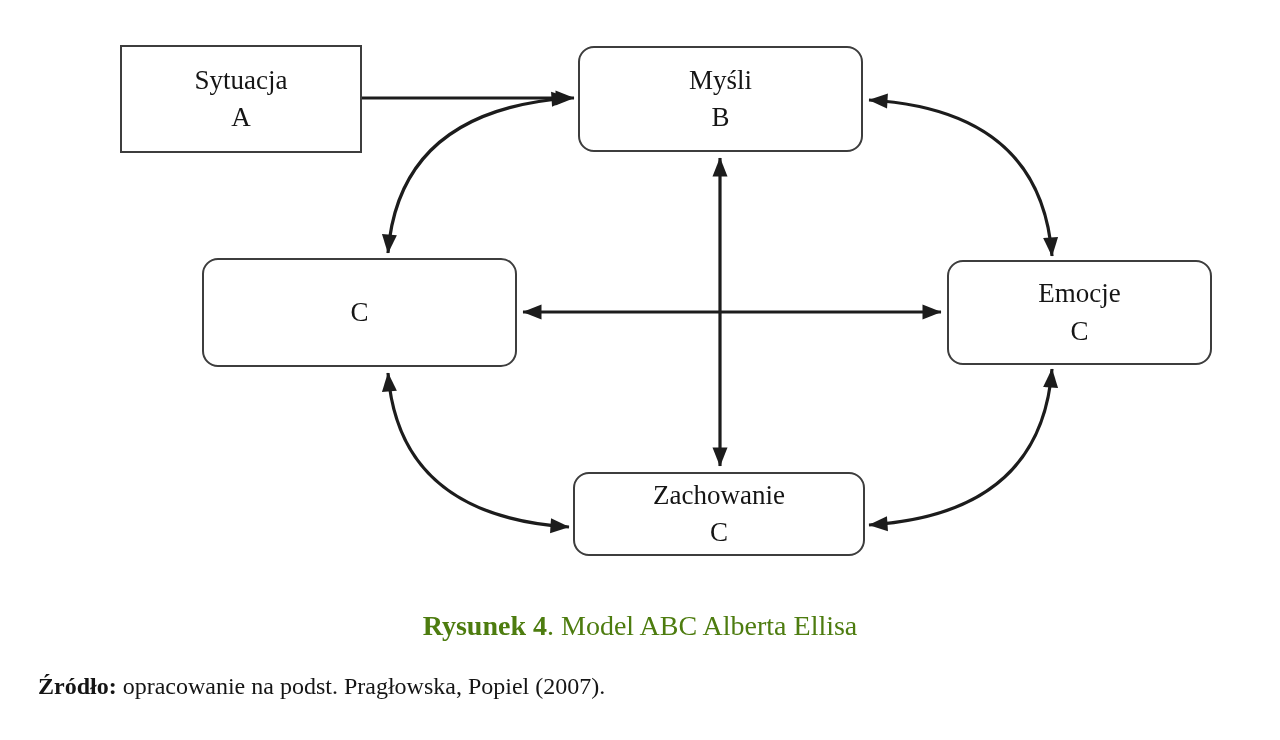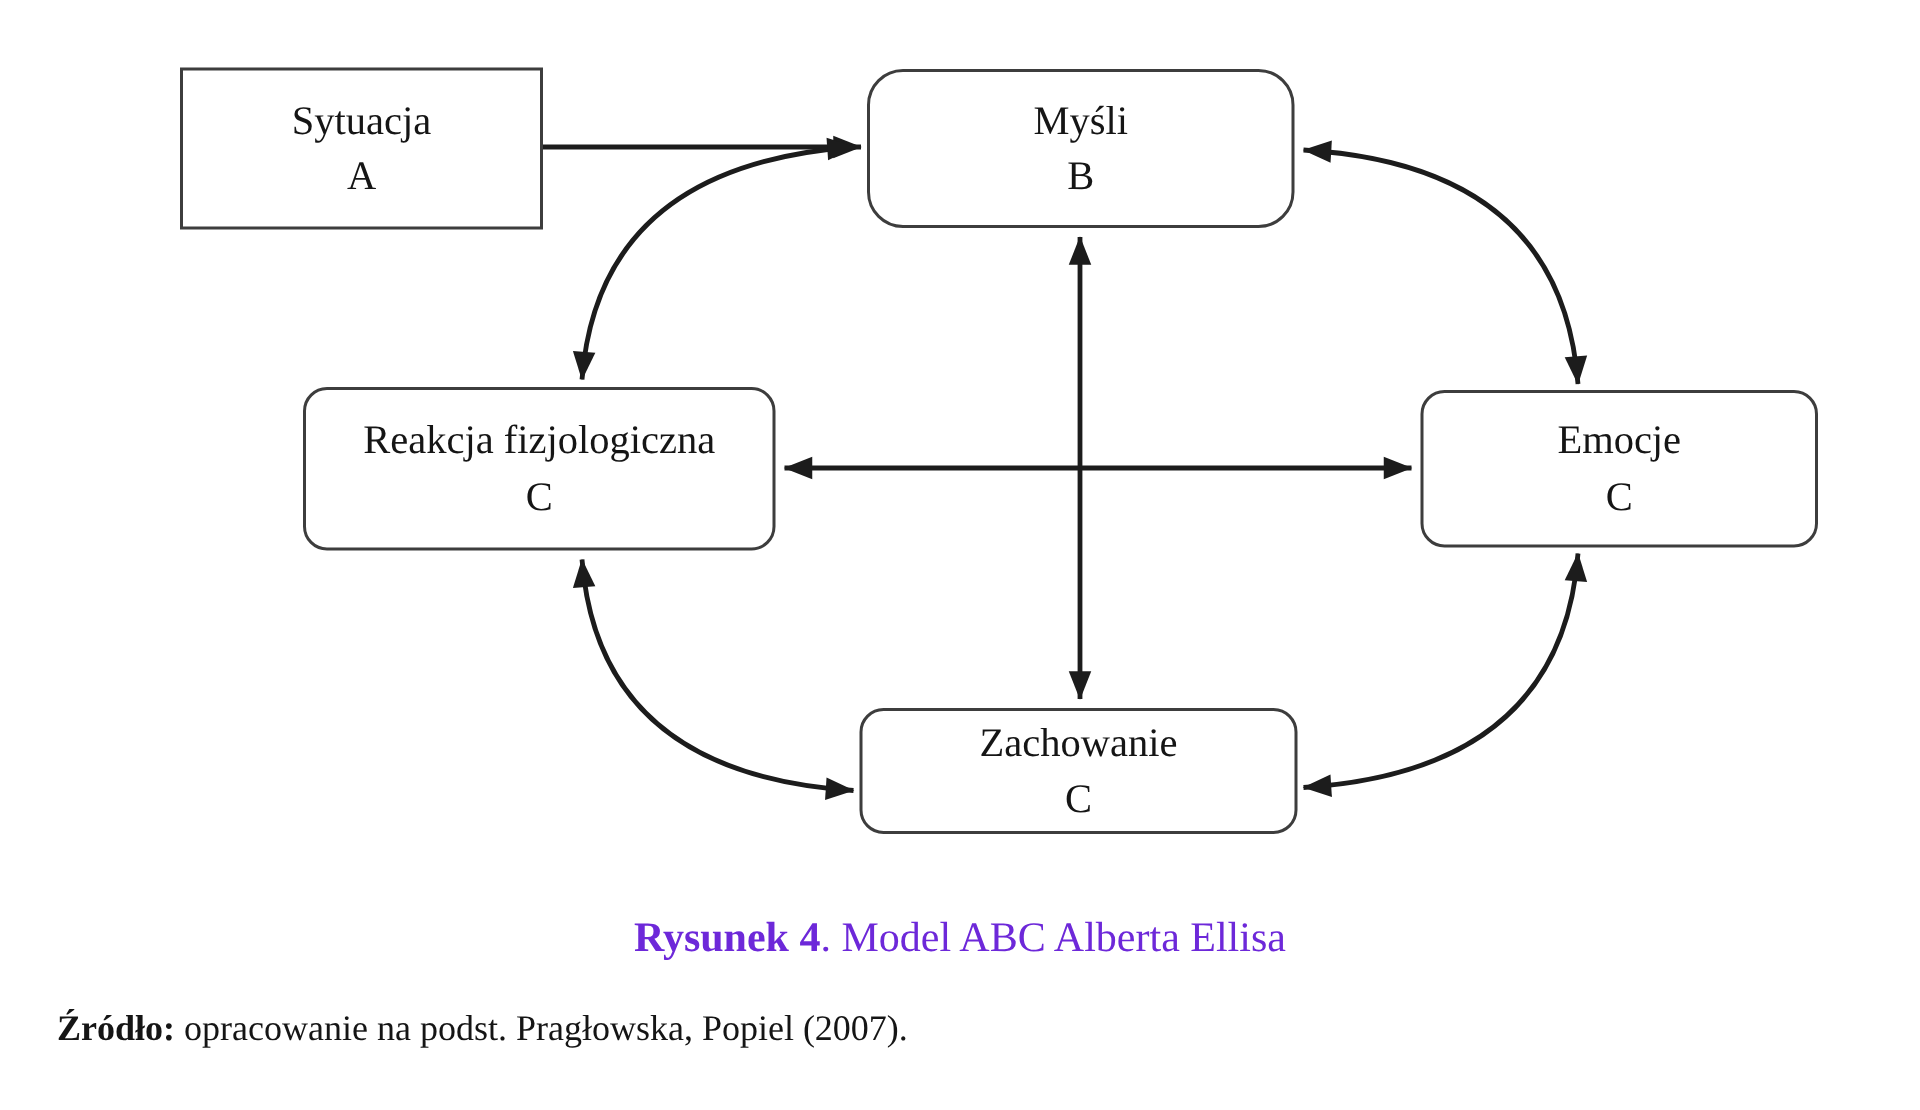--- a/index.html
+++ b/index.html
@@ -34,21 +34,21 @@
     font-size: 27px;
     line-height: 1.38;
     color: #151515;
   }
   .node.rounded { border-radius: 16px; }
   .caption {
     position: absolute; top: 610px; left: 0;
     width: 100%;
     text-align: center;
     font-size: 28px;
-    color: #6d28d9;
+    color: #4d7c0f;
   }
   .caption .b, .source .b { font-weight: bold; }
   .source {
     position: absolute; top: 673px; left: 38px;
     font-size: 24px;
     color: #151515;
   }
 </style>
 </head>
 <body>
@@ -75,27 +75,26 @@
     <path class="edge" d="M 388 373 Q 399 516 569 527" marker-start="url(#ah)" marker-end="url(#ah)" stroke="#1c1c1c"></path>
 
     <path class="edge" d="M 1052 369 Q 1041 514 869 525" marker-start="url(#ah)" marker-end="url(#ah)" stroke="#1c1c1c"></path>
   </svg>
 
   <div class="node" style="left:120px; top:45px; width:242px; height:108px;">
     <div>Sytuacja</div>
     <div>A</div>
   </div>
 
-  <div class="node rounded" style="left:578px; top:46px; width:285px; height:106px;border-radius:24px;">
+  <div class="node rounded" style="left:578px; top:46px; width:285px; height:106px;">
     <div>Myśli</div>
     <div>B</div>
   </div>
 
   <div class="node rounded" style="left:202px; top:258px; width:315px; height:109px;">
-    <div>Reakcja fizjologiczna</div>
     <div>C</div>
   </div>
 
   <div class="node rounded" style="left:947px; top:260px; width:265px; height:105px;">
     <div>Emocje</div>
     <div>C</div>
   </div>
 
   <div class="node rounded" style="left:573px; top:472px; width:292px; height:84px;">
     <div>Zachowanie</div>

